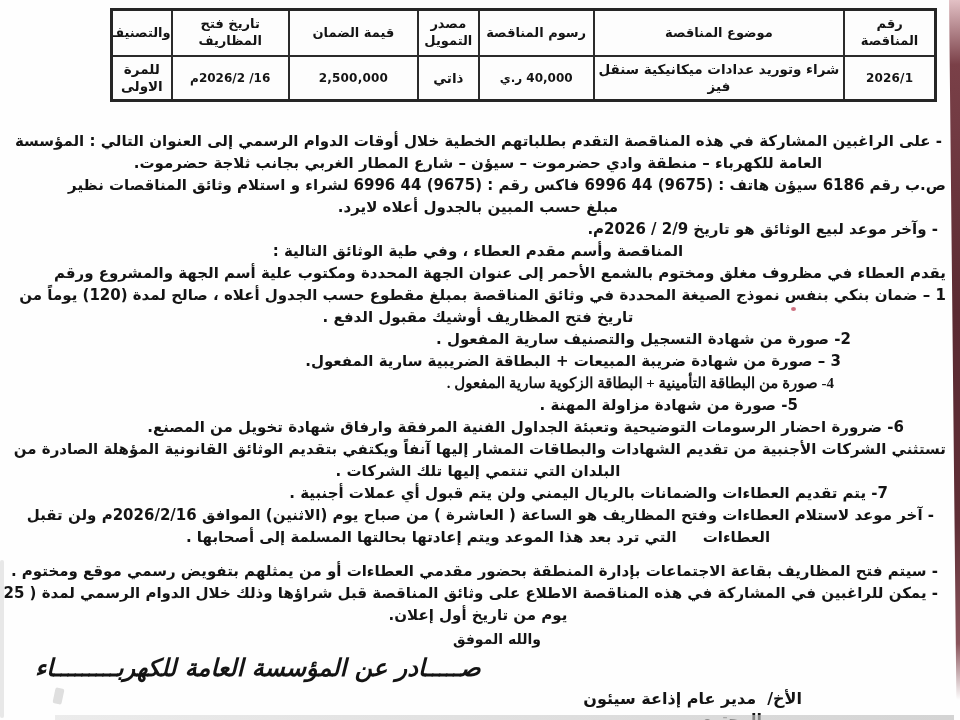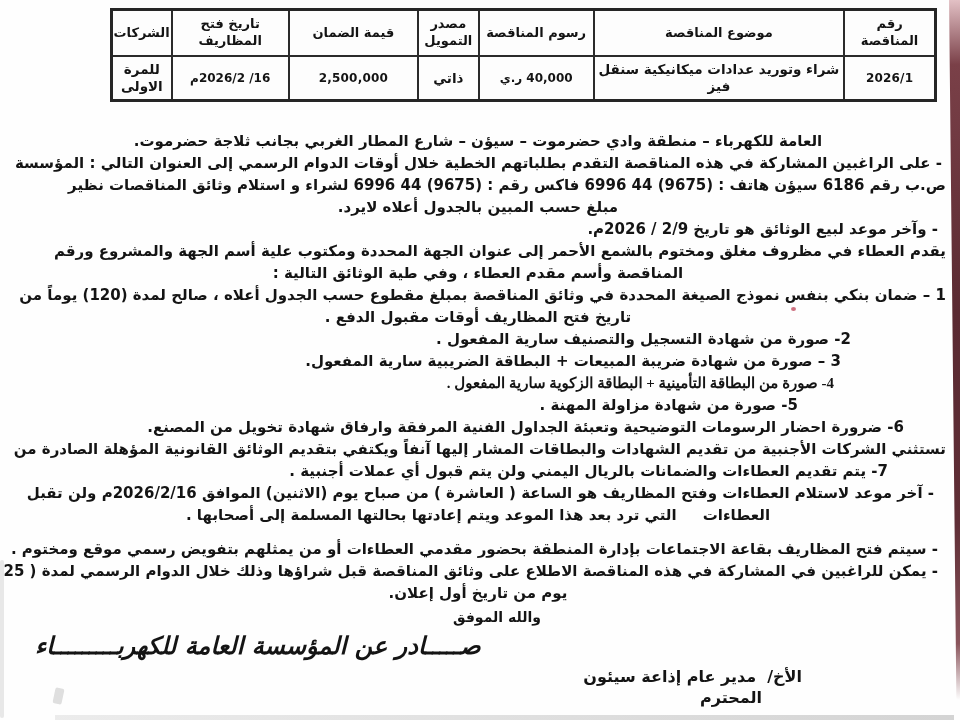--- a/index.html
+++ b/index.html
@@ -62,52 +62,53 @@
 
   <table class="tender">
     <thead>
       <tr id="head-row">
           <th style="width: 86px;">رقم المناقصة</th>
           <th style="width: 244px;">موضوع المناقصة</th>
           <th style="width: 110px;">رسوم المناقصة</th>
           <th style="width: 56px;">مصدر التمويل</th>
           <th style="width: 124px;">قيمة الضمان</th>
           <th style="width: 112px; margin-left: 12px;">تاريخ فتح المظاريف</th>
-          <th style="width: 55px;">الشركات</th>
+          <th style="width: 55px;">والتصنيف</th>
         </tr>
     </thead>
     <tbody>
       <tr id="value-row">
           <td class="num">2026/1</td>
           <td>شراء وتوريد عدادات ميكانيكية سنقل فيز</td>
           <td class="num">40,000 ر.ي</td>
           <td>ذاتي</td>
           <td class="num">2,500,000</td>
           <td class="num">16/ 2026/2م</td>
           <td>للمرة الاولى</td>
         </tr>
     </tbody>
   </table>
 
   <div id="body-lines" class="lines">
+      <div class="line a-right" style="padding-right: 4px;">-  على الراغبين المشاركة في هذه المناقصة التقدم بطلباتهم الخطية خلال أوقات الدوام الرسمي إلى العنوان التالي : المؤسسة</div>
       <div class="line a-center">العامة للكهرباء – منطقة وادي حضرموت – سيؤن – شارع المطار الغربي بجانب ثلاجة حضرموت.</div>
-      <div class="line a-right" style="padding-right: 4px;">-  على الراغبين المشاركة في هذه المناقصة التقدم بطلباتهم الخطية خلال أوقات الدوام الرسمي إلى العنوان التالي : المؤسسة</div>
       <div class="line a-right">ص.ب رقم 6186 سيؤن هاتف : (9675) 44 6996 فاكس رقم : (9675) 44 6996 لشراء  و استلام وثائق المناقصات نظير</div>
       <div class="line a-center">مبلغ حسب المبين بالجدول أعلاه لايرد.</div>
       <div class="line a-right" style="padding-right: 8px;">- وآخر موعد لبيع الوثائق هو تاريخ  2/9 / 2026م.</div>
+      <div class="line a-center">المناقصة وأسم مقدم العطاء ، وفي طية الوثائق التالية :</div>
       <div class="line a-right">يقدم العطاء في مظروف مغلق ومختوم بالشمع الأحمر إلى عنوان الجهة  المحددة ومكتوب علية أسم الجهة والمشروع ورقم</div>
-      <div class="line a-center">المناقصة وأسم مقدم العطاء ، وفي طية الوثائق التالية :</div>
       <div class="line a-right">1 – ضمان بنكي بنفس نموذج الصيغة المحددة في وثائق المناقصة بمبلغ مقطوع حسب الجدول أعلاه ، صالح لمدة (120) يوماً من</div>
-      <div class="line a-center">تاريخ فتح المظاريف أوقات مقبول الدفع .</div>
+      <div class="line a-center">تاريخ فتح المظاريف أوشيك مقبول الدفع .</div>
       <div class="line a-right" style="padding-right: 95px;">2- صورة من شهادة التسجيل والتصنيف سارية المفعول .</div>
       <div class="line a-right" style="padding-right: 105px;">3 – صورة من شهادة ضريبة المبيعات + البطاقة الضريبية سارية المفعول.</div>
       <div class="line a-right" style="padding-right: 112px; font-family: Liberation Serif, serif;">4- صورة من البطاقة التأمينية + البطاقة الزكوية سارية المفعول .</div>
       <div class="line a-right" style="padding-right: 148px;">5- صورة من شهادة مزاولة المهنة .</div>
       <div class="line a-right" style="padding-right: 42px;">6-  ضرورة احضار الرسومات التوضيحية وتعبئة الجداول الفنية المرفقة  وارفاق شهادة تخويل من المصنع.</div>
       <div class="line a-right">تستثني الشركات الأجنبية من تقديم الشهادات والبطاقات المشار إليها آنفاً ويكتفي بتقديم الوثائق القانونية المؤهلة الصادرة من</div>
+      <div class="line a-center">البلدان التي تنتمي إليها تلك الشركات .</div>
       <div class="line a-right" style="padding-right: 58px;">7- يتم تقديم العطاءات والضمانات بالريال اليمني ولن يتم قبول أي عملات أجنبية .</div>
       <div class="line a-right" style="padding-right: 12px;">- آخر موعد لاستلام العطاءات وفتح المظاريف هو الساعة ( العاشرة ) من صباح يوم (الاثنين) الموافق 2026/2/16م ولن تقبل</div>
       <div class="line a-center">العطاءات &nbsp;&nbsp;&nbsp; التي ترد بعد هذا الموعد ويتم إعادتها بحالتها المسلمة إلى أصحابها .</div>
       <div style="height: 12px;"></div>
       <div class="line a-right" style="padding-right: 8px;">- سيتم فتح المظاريف بقاعة الاجتماعات بإدارة المنطقة بحضور مقدمي العطاءات أو من يمثلهم بتفويض رسمي موقع ومختوم .</div>
       <div class="line a-right" style="padding-right: 8px;">- يمكن للراغبين في المشاركة في هذه المناقصة الاطلاع على وثائق المناقصة قبل شراؤها وذلك خلال الدوام الرسمي لمدة ( 25 )</div>
       <div class="line a-center">يوم من تاريخ أول إعلان.</div>
     </div>
 
   <div class="sig-closing">والله الموفق</div>

